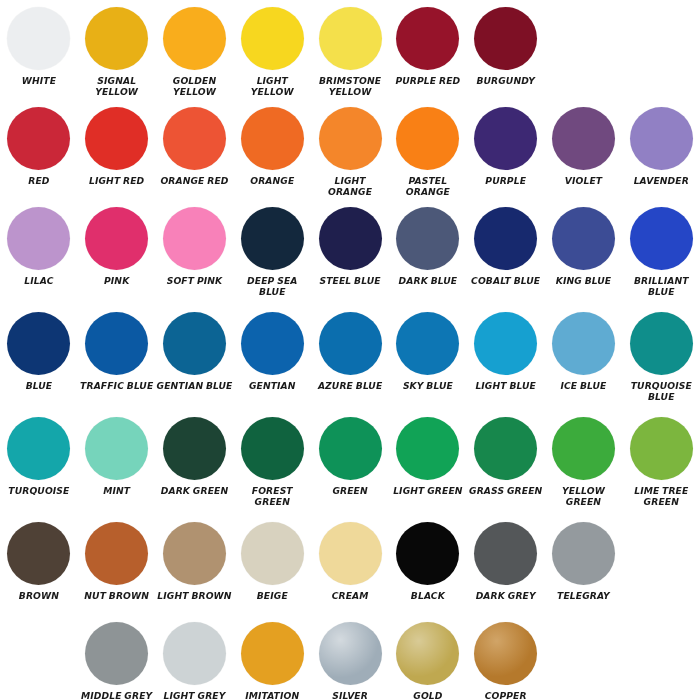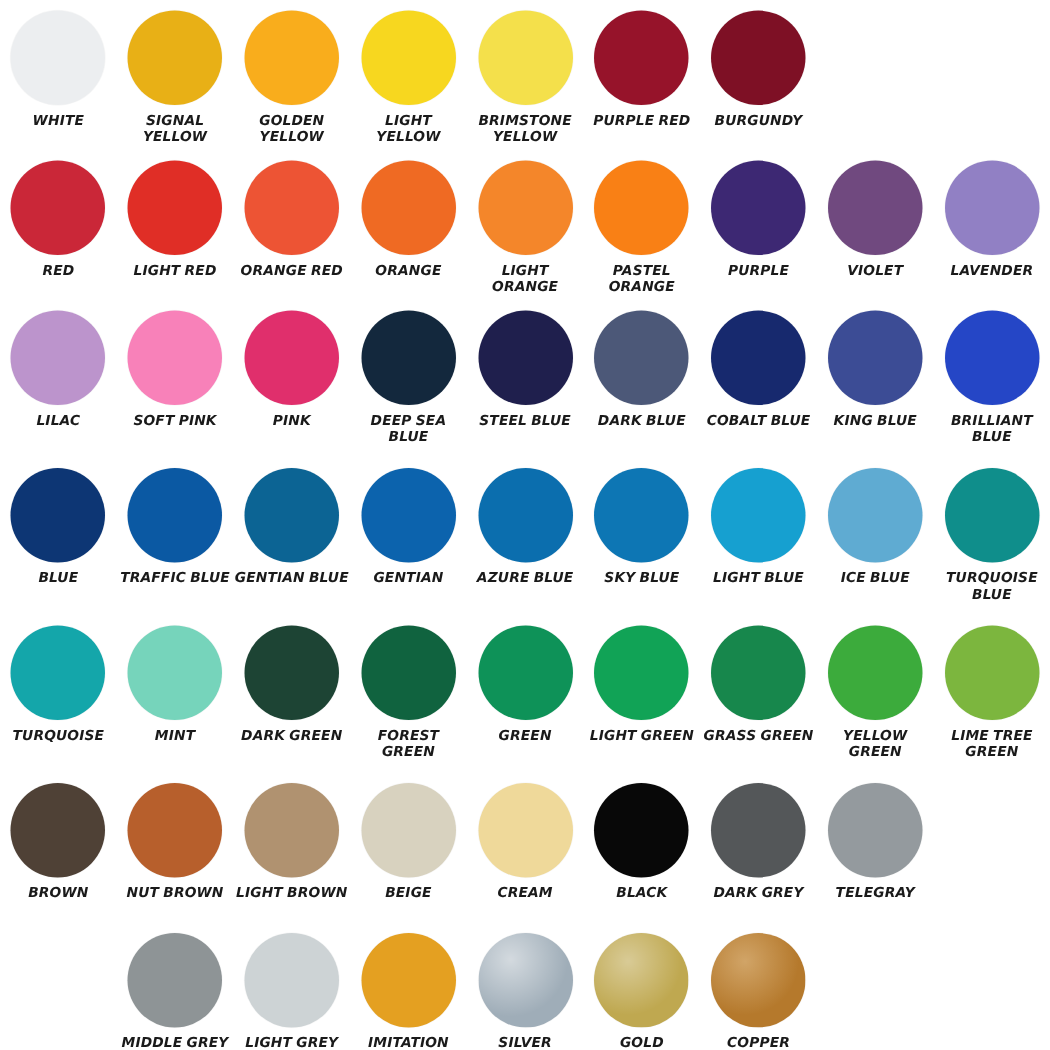--- a/index.html
+++ b/index.html
@@ -138,26 +138,26 @@
         <div class="swatch-dot" style="background-color: rgb(145, 128, 196);"></div>
         <div class="swatch-label">LAVENDER</div>
       </div>
     </div>
     <div class="swatch-row row-tall">
       <div class="swatch-cell">
         <div class="swatch-dot" style="background-color: rgb(188, 148, 204);"></div>
         <div class="swatch-label">LILAC</div>
       </div>
       <div class="swatch-cell">
+        <div class="swatch-dot" style="background-color: rgb(224, 47, 108);"></div>
+        <div class="swatch-label">PINK</div>
+      </div>
+      <div class="swatch-cell">
         <div class="swatch-dot" style="background-color: rgb(248, 129, 185);"></div>
         <div class="swatch-label">SOFT PINK</div>
-      </div>
-      <div class="swatch-cell">
-        <div class="swatch-dot" style="background-color: rgb(224, 47, 108);"></div>
-        <div class="swatch-label">PINK</div>
       </div>
       <div class="swatch-cell">
         <div class="swatch-dot" style="background-color: rgb(19, 40, 61);"></div>
         <div class="swatch-label">DEEP SEA BLUE</div>
       </div>
       <div class="swatch-cell">
         <div class="swatch-dot" style="background-color: rgb(31, 31, 77);"></div>
         <div class="swatch-label">STEEL BLUE</div>
       </div>
       <div class="swatch-cell">

